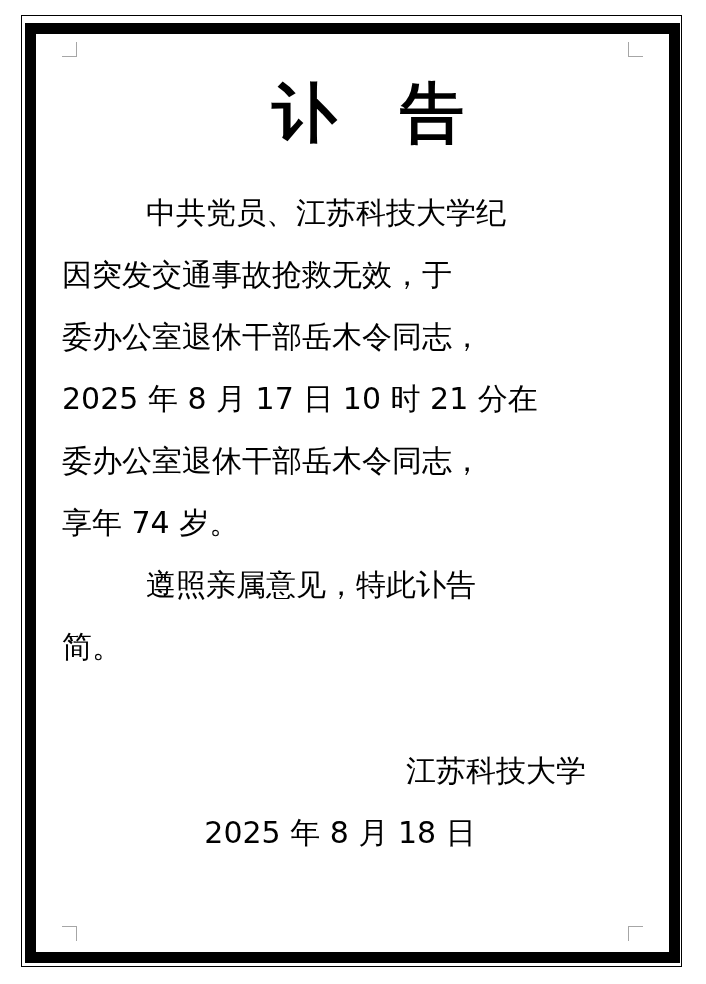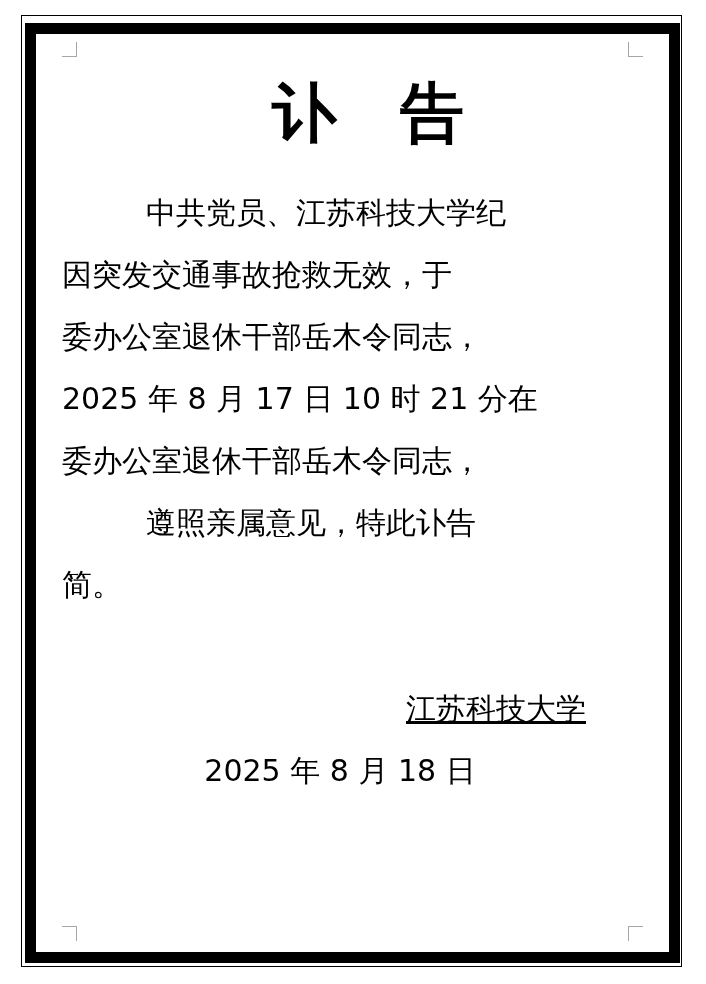--- a/index.html
+++ b/index.html
@@ -67,21 +67,21 @@
     font-size: 30px;
     font-weight: 500;
   }
   .line {
     height: 62px;
     line-height: 62px;
     white-space: nowrap;
   }
   .indent { padding-left: 84px; }
   .blank  { height: 62px; }
-  .sig-org  { text-align: right; padding-right: 60px; text-decoration: underline; }
+  .sig-org  { text-align: right; padding-right: 60px; }
   .sig-date { text-align: center; padding-right: 28px; }
 </style>
 </head>
 <body>
 
 <div class="page">
 
   <div class="outer-frame"></div>
   <div class="inner-frame"></div>
 
@@ -91,20 +91,21 @@
   <div class="mark br"></div>
 
   <h1 class="title">讣　告</h1>
 
   <div class="text-block">
     <div class="line indent">中共党员、江苏科技大学纪</div>
     <div class="line">因突发交通事故抢救无效，于</div>
     <div class="line">委办公室退休干部岳木令同志，</div>
     <div class="line">2025 年 8 月 17 日 10 时 21 分在</div>
     <div class="line">委办公室退休干部岳木令同志，</div>
+    <div class="line">享年 74 岁。</div>
     <div class="line indent">遵照亲属意见，特此讣告</div>
     <div class="line">简。</div>
     <div class="line blank"></div>
     <div class="line sig-org">江苏科技大学</div>
     <div class="line sig-date">2025 年 8 月 18 日</div>
   </div>
 
 </div>
 
 </body></html>

